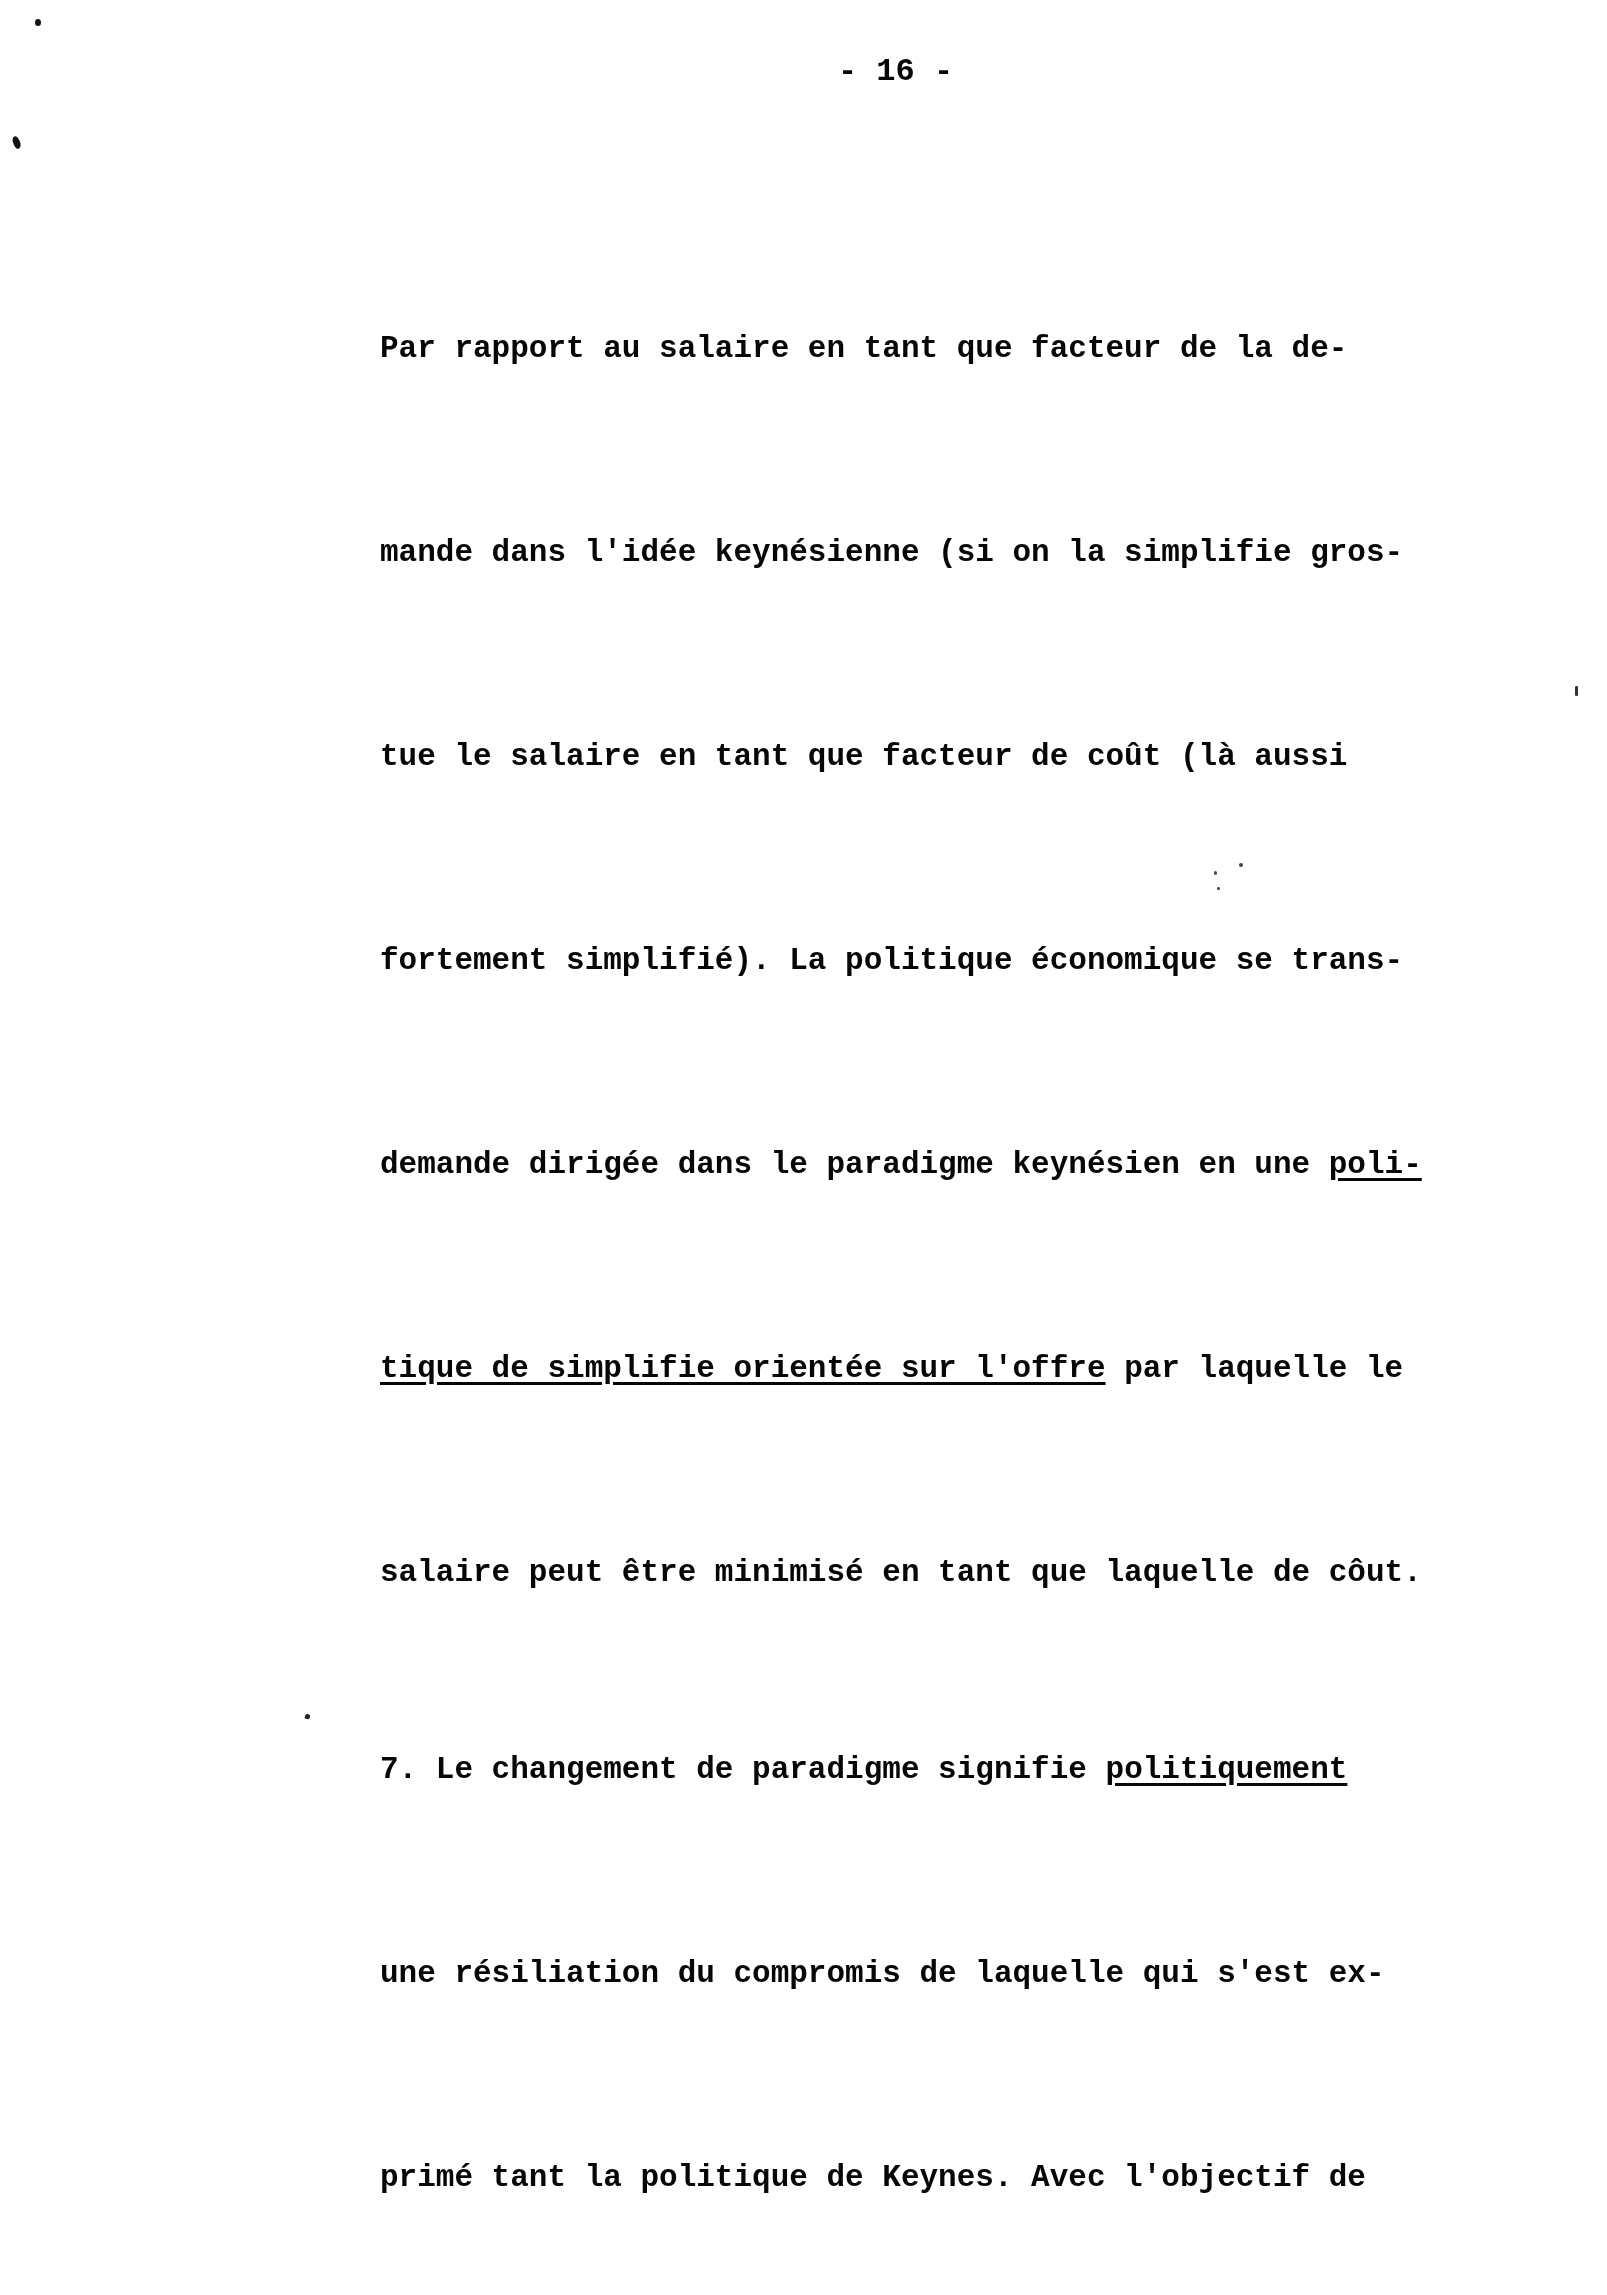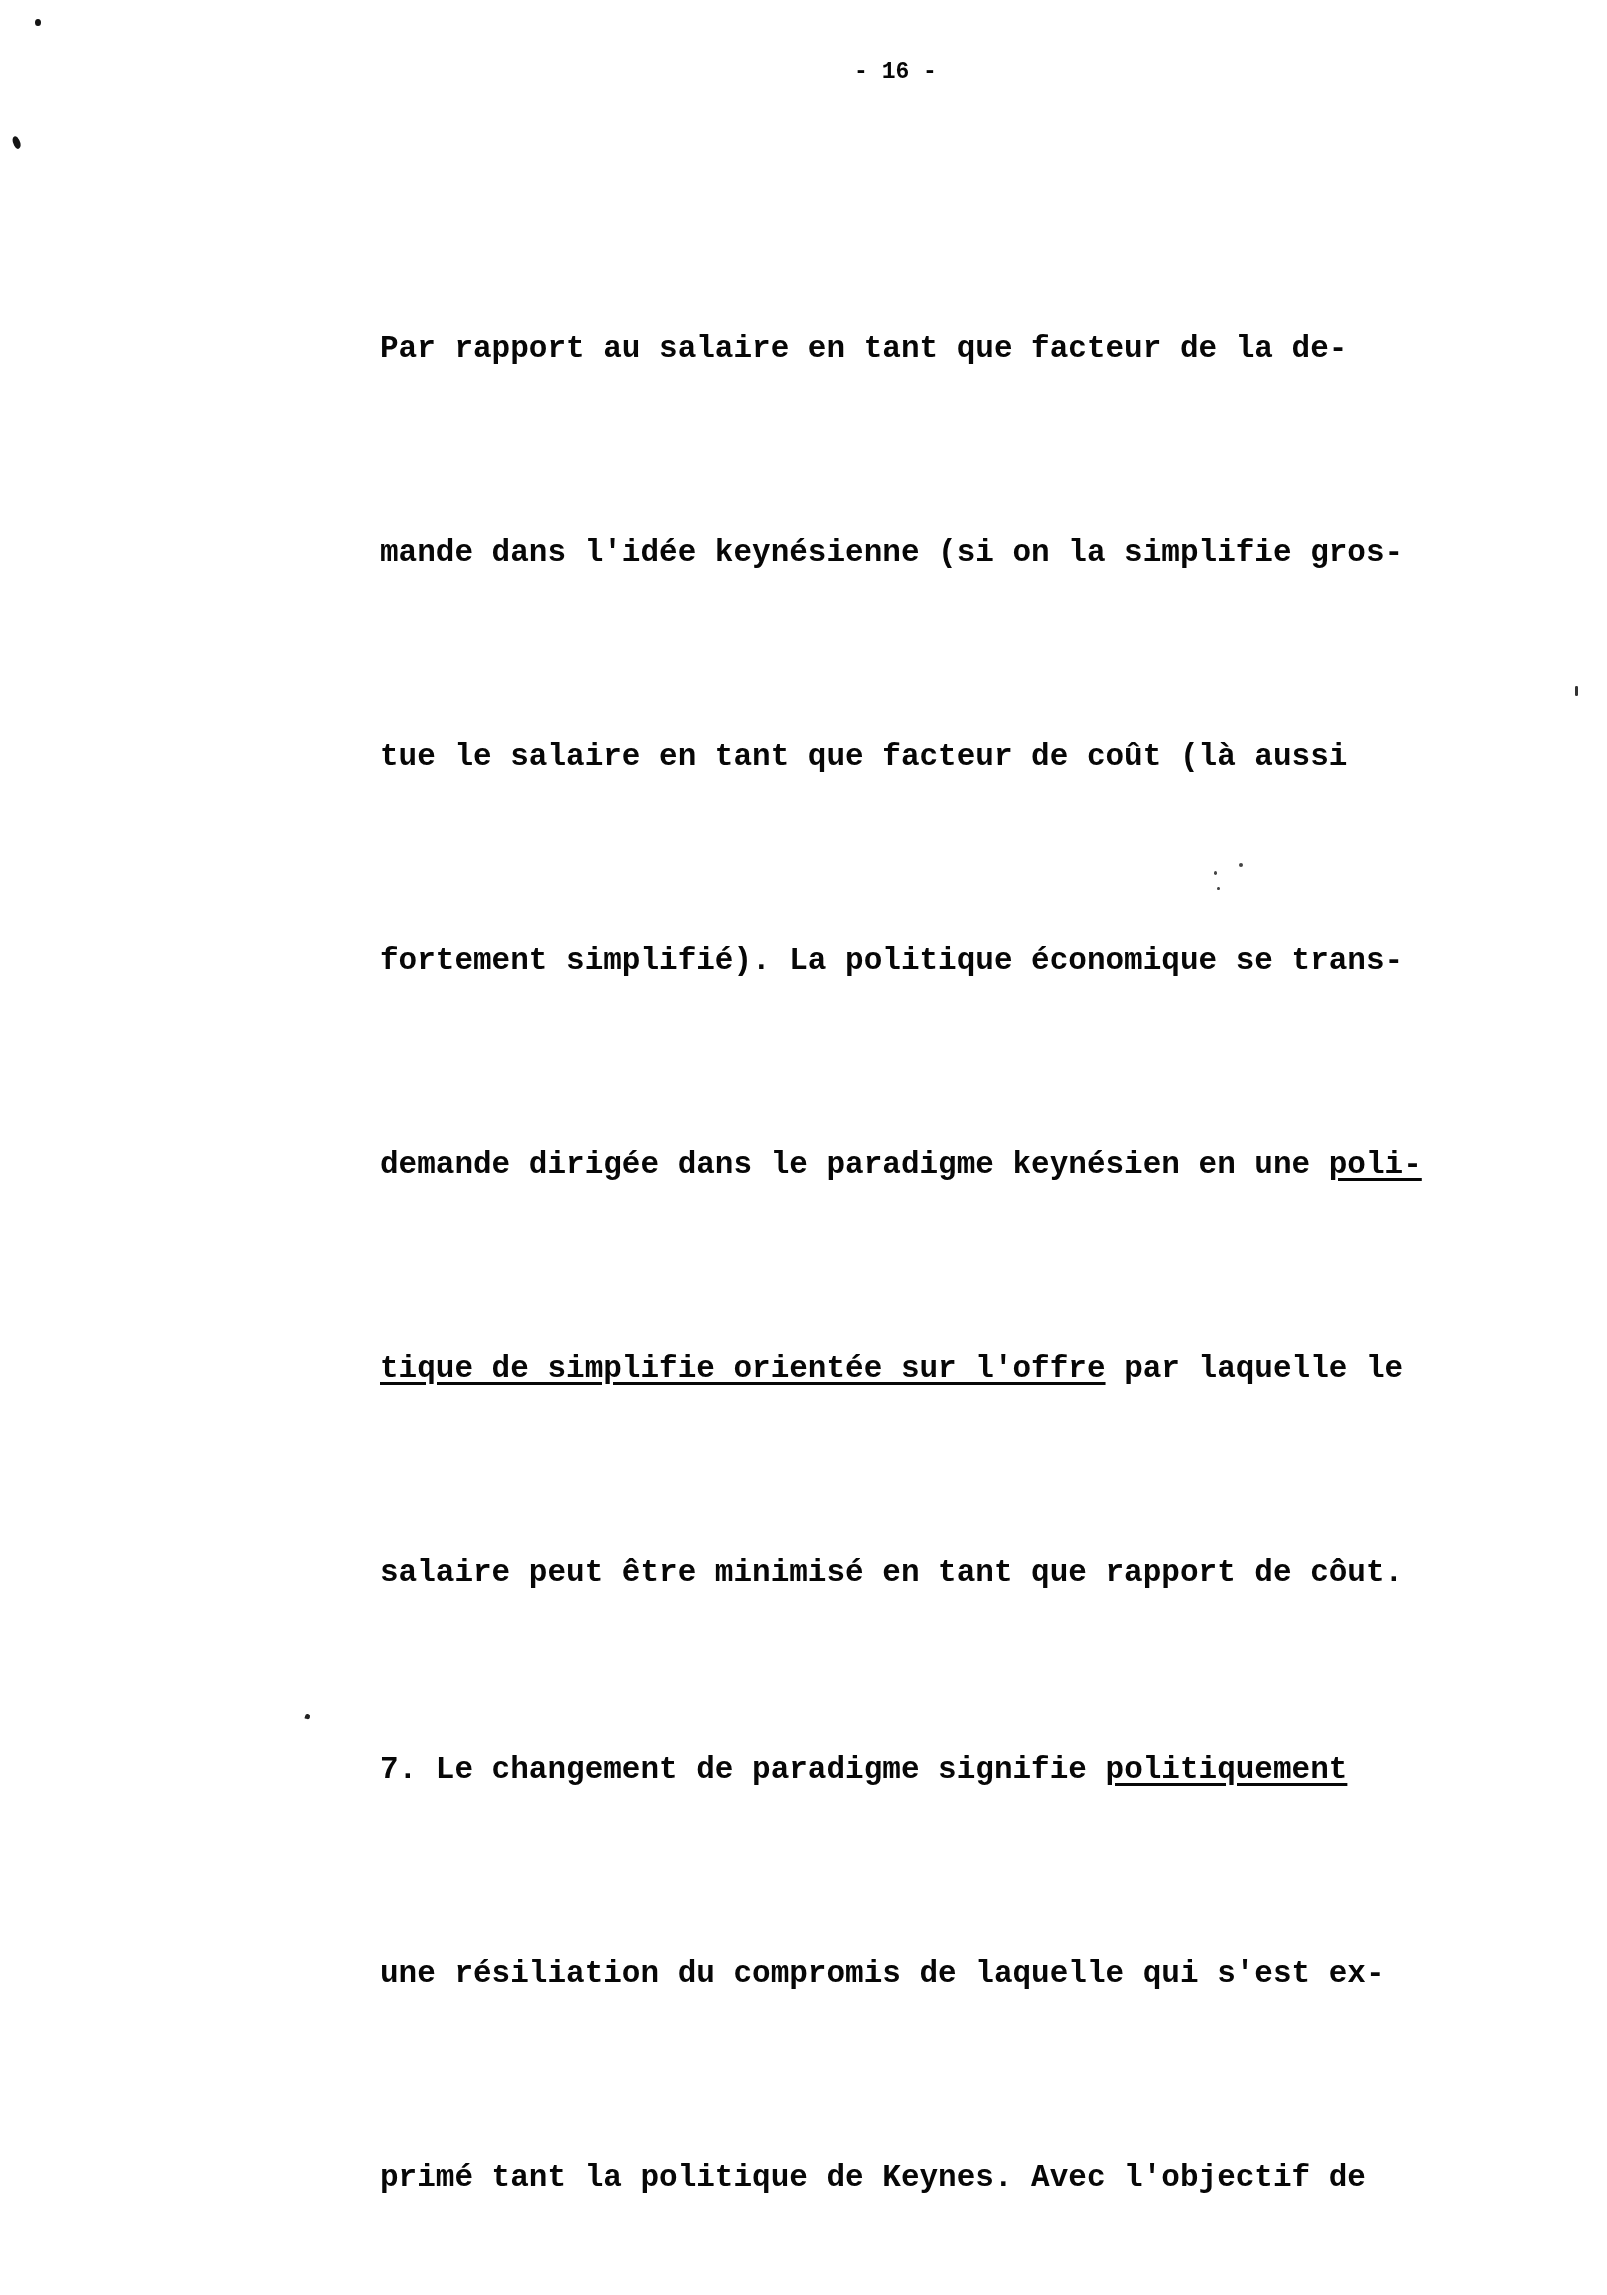--- a/index.html
+++ b/index.html
@@ -20,21 +20,21 @@
     position: absolute;
     inset: 0;
     background: #ffffff;
   }
   .pageno {
     position: absolute;
     top: 38px;
     left: 380px;
     width: 1031px;
     text-align: center;
-    font-size: 23px;
+    font-size: 32px;
     line-height: 68px;
     white-space: pre;
   }
   .para {
     position: absolute;
     left: 380px;
     font-size: 31px;
     line-height: 68px;
     white-space: pre;
   }
@@ -68,21 +68,21 @@
 
   <div class="pageno">- 16 -</div>
 
   <div class="para" id="para1">
     <div class="tline">Par rapport au salaire en tant que facteur de la de-</div>
     <div class="tline">mande dans l'idée keynésienne (si on la simplifie gros-</div>
     <div class="tline">tue le salaire en tant que facteur de coût (là aussi</div>
     <div class="tline">fortement simplifié). La politique économique se trans-</div>
     <div class="tline"><span>demande dirigée dans le paradigme keynésien en une </span><span class="u">poli-</span></div>
     <div class="tline"><span class="u">tique de simplifie orientée sur l'offre</span><span> par laquelle le</span></div>
-    <div class="tline">salaire peut être minimisé en tant que rapport de côut.</div>
+    <div class="tline">salaire peut être minimisé en tant que laquelle de côut.</div>
     
     
     
     
     
     
     
     
     
     

